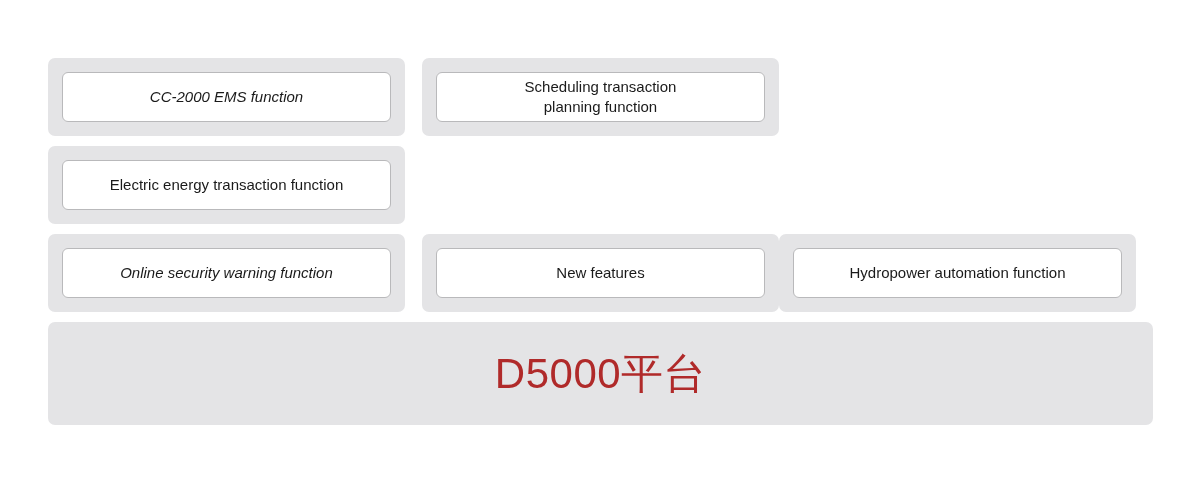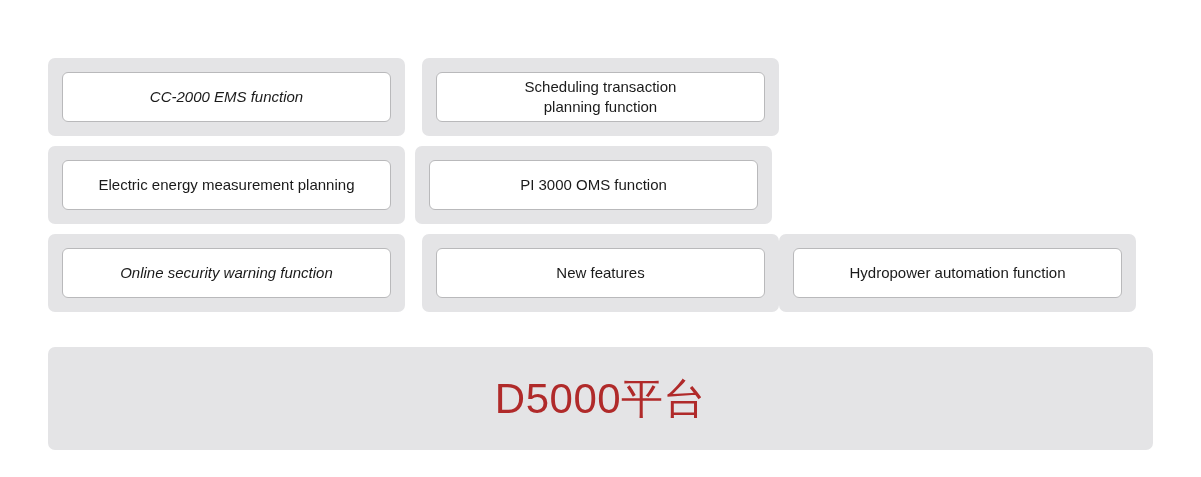--- a/index.html
+++ b/index.html
@@ -39,21 +39,21 @@
 
   .cell {
     background: #e4e4e6;
     border-radius: 7px;
     padding: 14px;
     box-sizing: border-box;
     height: 78px;
   }
 
   .cell.col1 { width: 357px; margin-right: 17px; font-style: italic; }
-  .cell.col2 { width: 357px; margin-right: 10px; }
+  .cell.col2 { width: 357px; margin-right: 17px; }
   .cell.col3 { width: 357px; }
 
   .cell.placeholder {
     background: transparent;
   }
 
   .card {
     width: 100%;
     height: 100%;
     background: #ffffff;
@@ -81,21 +81,20 @@
     left: 48px;
     top: 322px;
     width: 1105px;
     height: 103px;
     background: #e4e4e6;
     border-radius: 7px;
     display: flex;
     align-items: center;
     justify-content: center;
     box-sizing: border-box;
-    margin-top: 25px;
   }
 
   .platform-label {
     font-size: 42px;
     color: #b02a2a;
     letter-spacing: 0.5px;
     line-height: 1;
   }
 </style>
 </head>
@@ -116,26 +115,21 @@
           <span class="card-label">Scheduling transaction
 planning function</span>
         </div>
       </div>
       <div class="cell col3 placeholder"></div>
     </div>
 
     <div class="row">
       <div class="cell col2">
         <div class="card">
-          <span class="card-label">Electric energy measurement planning</span>
-        </div>
-      </div>
-      <div class="cell col3">
-        <div class="card">
-          <span class="card-label">PI 3000 OMS function</span>
+          <span class="card-label">Electric energy transaction function</span>
         </div>
       </div>
     </div>
 
     <div class="row">
       <div class="cell col1">
         <div class="card">
           <span class="card-label">Online security warning function</span>
         </div>
       </div>

